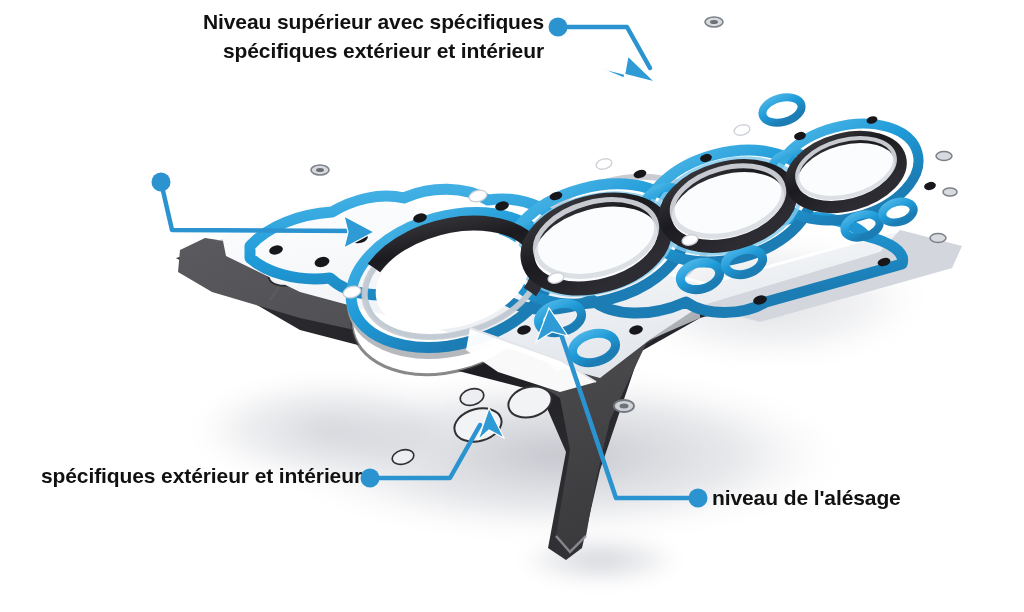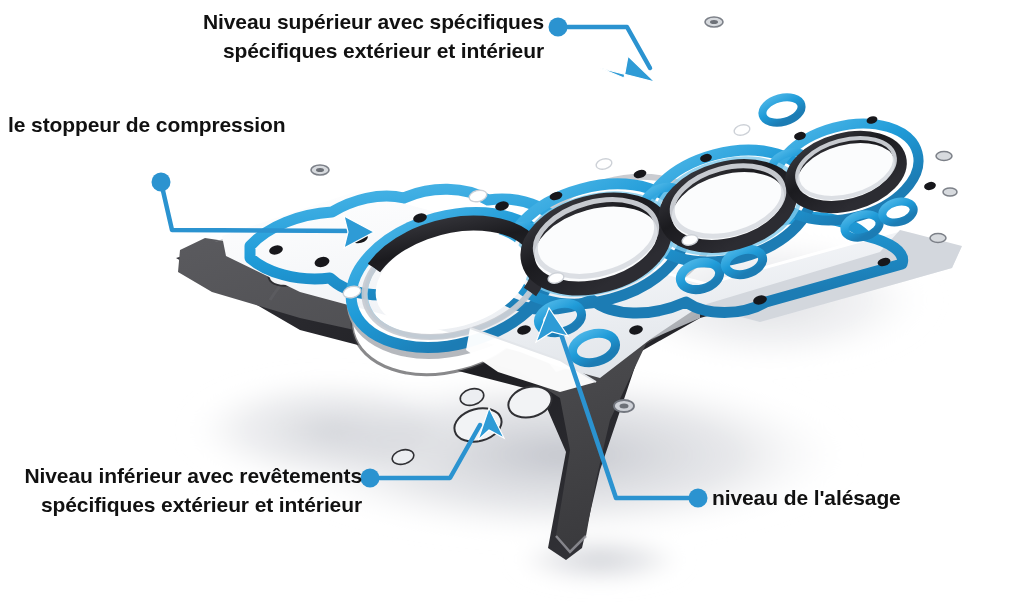--- a/index.html
+++ b/index.html
@@ -288,25 +288,23 @@
       <circle cx="698" cy="498" r="9.5" fill="#2b93d0"></circle>
     </g>
   </svg>
 
   <div class="callout" id="label-top">
     <span class="ln">Niveau supérieur avec spécifiques</span>
     <span class="ln">spécifiques extérieur et intérieur</span>
   </div>
 
   <div class="callout" id="label-middle">
-    <span class="ln">le stoppeur de compression</span>
   </div>
 
   <div class="callout" id="label-bottom">
-    <span class="ln">Niveau inférieur avec revêtements</span>
     <span class="ln">spécifiques extérieur et intérieur</span>
   </div>
 
   <div class="callout" id="label-bore">
     <span class="ln">niveau de l'alésage</span>
   </div>
 
 </div>
 
 </body></html>

